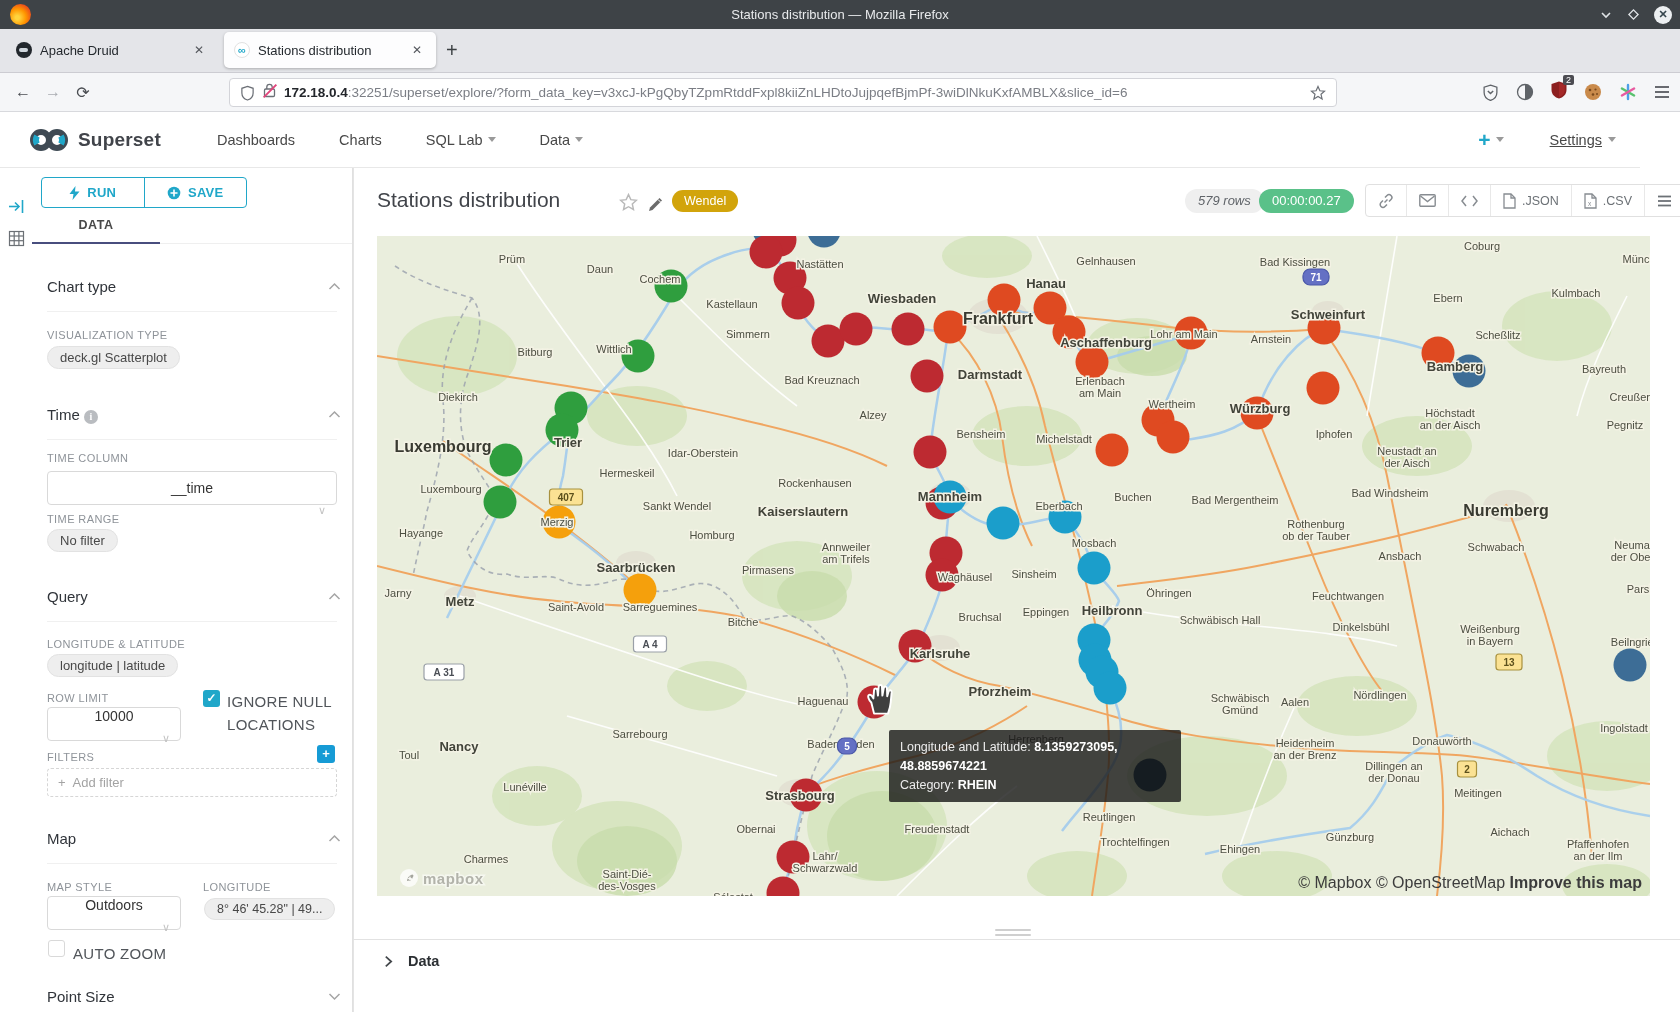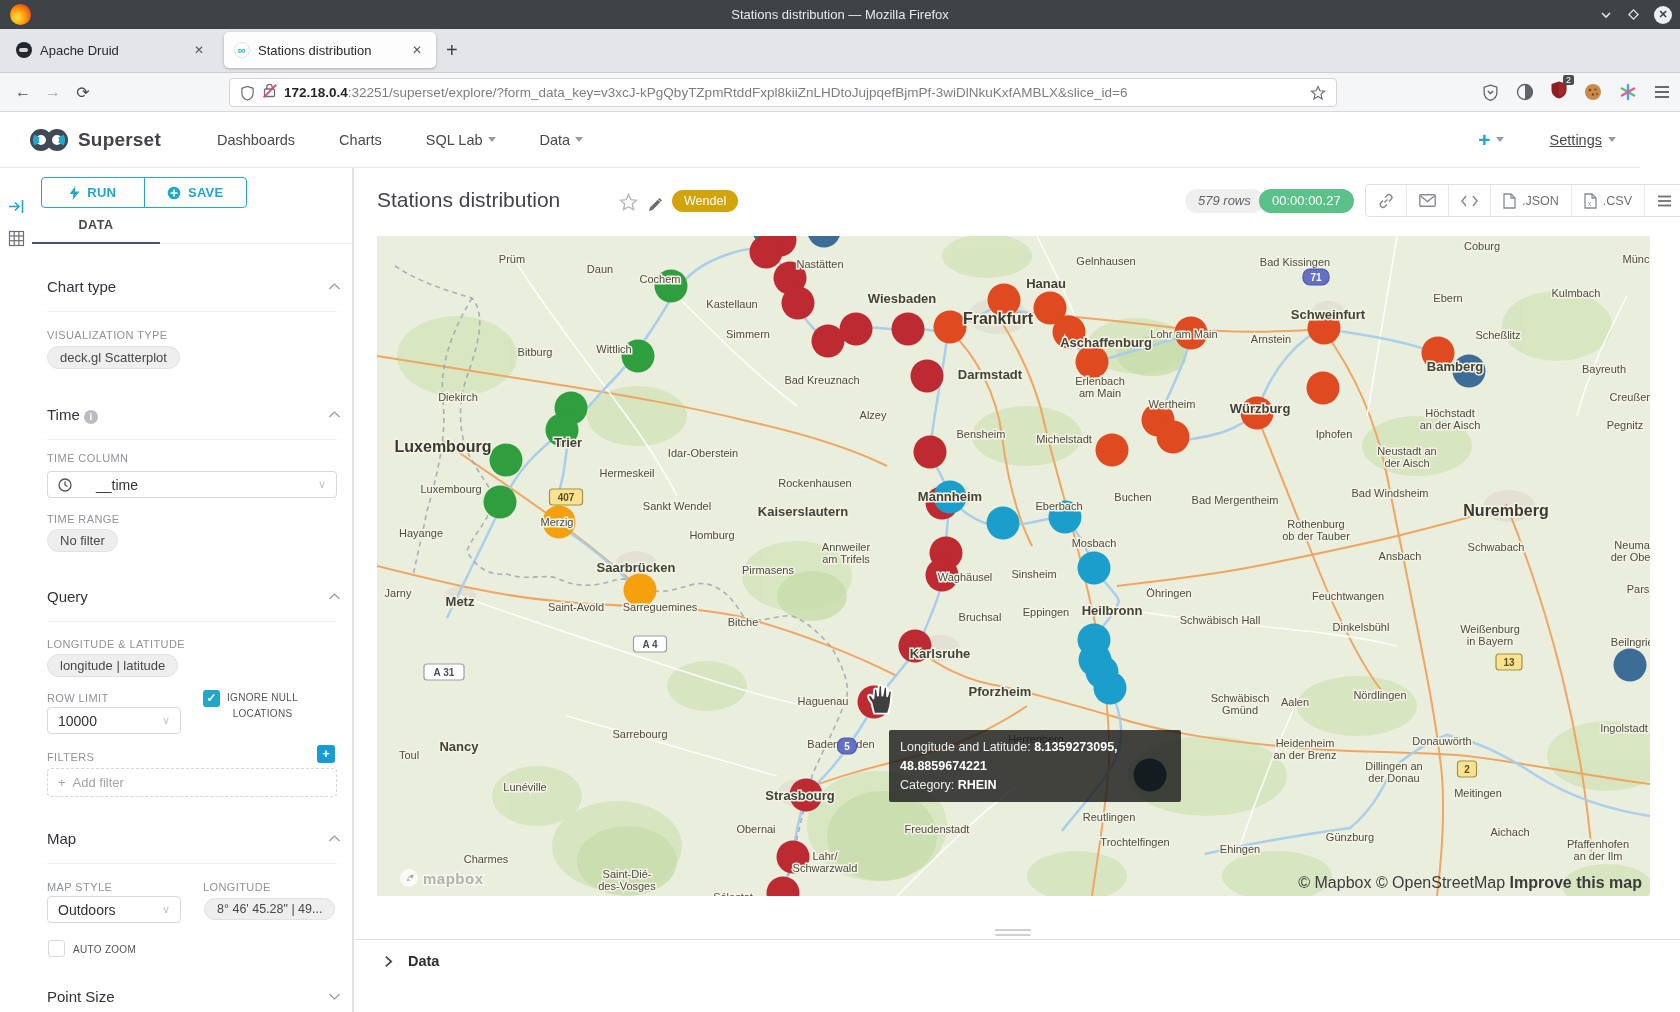--- a/index.html
+++ b/index.html
@@ -58,26 +58,26 @@
   .pbtn { flex:1; display:flex; align-items:center; justify-content:center; gap:7px; color:#20a7c9; font-size:13px; font-weight:bold; letter-spacing:.3px; }
   .pbtn:first-child { border-right:1px solid #20a7c9; }
   .ptab { position:absolute; left:0; top:50px; width:128px; text-align:center; font-size:12.5px; font-weight:bold; color:#484848; letter-spacing:.5px; }
   .ptab-line { position:absolute; left:0; top:74px; width:128px; height:2px; background:#484e7e; }
   .ptab-base { position:absolute; left:0; top:75px; width:321px; height:1px; background:#efefef; }
   .sec-h { position:absolute; left:15px; font-size:15px; color:#30343a; }
   .sec-caret { position:absolute; color:#a5a5a5; }
   .sec-line { position:absolute; left:15px; width:290px; height:1px; background:#f0f0f0; }
   .flabel { position:absolute; font-size:11px; color:#8e9399; letter-spacing:.4px; }
   .pill { position:absolute; background:#eeeeee; border:1px solid #e2e2e2; border-radius:12px; font-size:13px; color:#484848; padding:3px 12px; white-space:nowrap; }
-  .select { position:absolute; height:27px; background:#fff; border:1px solid #d9d9d9; border-radius:4px; display:flex; align-items:center; padding:0 10px; gap:24px; font-size:14px; color:#333; }
+  .select { position:absolute; height:34px; background:#fff; border:1px solid #d9d9d9; border-radius:4px; display:flex; align-items:center; padding:0 10px; gap:8px; font-size:14px; color:#333;flex-direction:column; }
   .select .chev { margin-left:auto; color:#c3c3c3; font-size:11px; }
   .chk { width:17px; height:17px; border-radius:3px; display:inline-block; }
   .chk.on { background:#20a7c9; color:#fff; font-size:12px; text-align:center; line-height:17px; font-weight:bold; }
   .chk.off { background:#fff; border:1.5px solid #d9d9d9; }
-  .chklabel { font-size:10px; color:#51555a; letter-spacing:.3px; line-height:1.55;text-align:center; }
+  .chklabel { font-size:15px; color:#51555a; letter-spacing:.3px; line-height:1.55; }
   .plusbtn { position:absolute; width:18px; height:18px; background:#169bd5; border-radius:3px; color:#fff; font-size:13px; text-align:center; line-height:17px; font-weight:bold; }
   .dashedbox { position:absolute; border:1.5px dashed #d6d6d6; border-radius:4px; display:flex; align-items:center; padding:0 10px; gap:7px; color:#a3a3a3; font-size:13px; height:29px; }
   .info-i { display:inline-block; width:14px; height:14px; border-radius:50%; background:#b9bcc0; color:#fff; font-size:10px; text-align:center; line-height:14px; font-weight:bold; font-family:"Liberation Serif",serif; }
 
   
   .chart-title { left:377px; top:188px; font-size:21px; font-weight:500; color:#41444a; }
   .title-ic { top:193px; color:#b9b9b9; }
   .badge-altered { left:672px; top:190px; height:22px; border-radius:11px; background:#d2a40b; color:#fff; font-size:12.5px; padding:0 12px; line-height:22px; }
   .pill-rows { left:1185px; top:189px; height:24px; border-radius:12px; background:#efefef; color:#5f6368; font-size:13px; padding:0 13px; line-height:24px;font-style:italic; }
   .pill-timer { left:1259px; top:189px; height:24px; border-radius:12px; background:#5ac189; color:#fff; font-size:13px; padding:0 13px; line-height:24px; }

